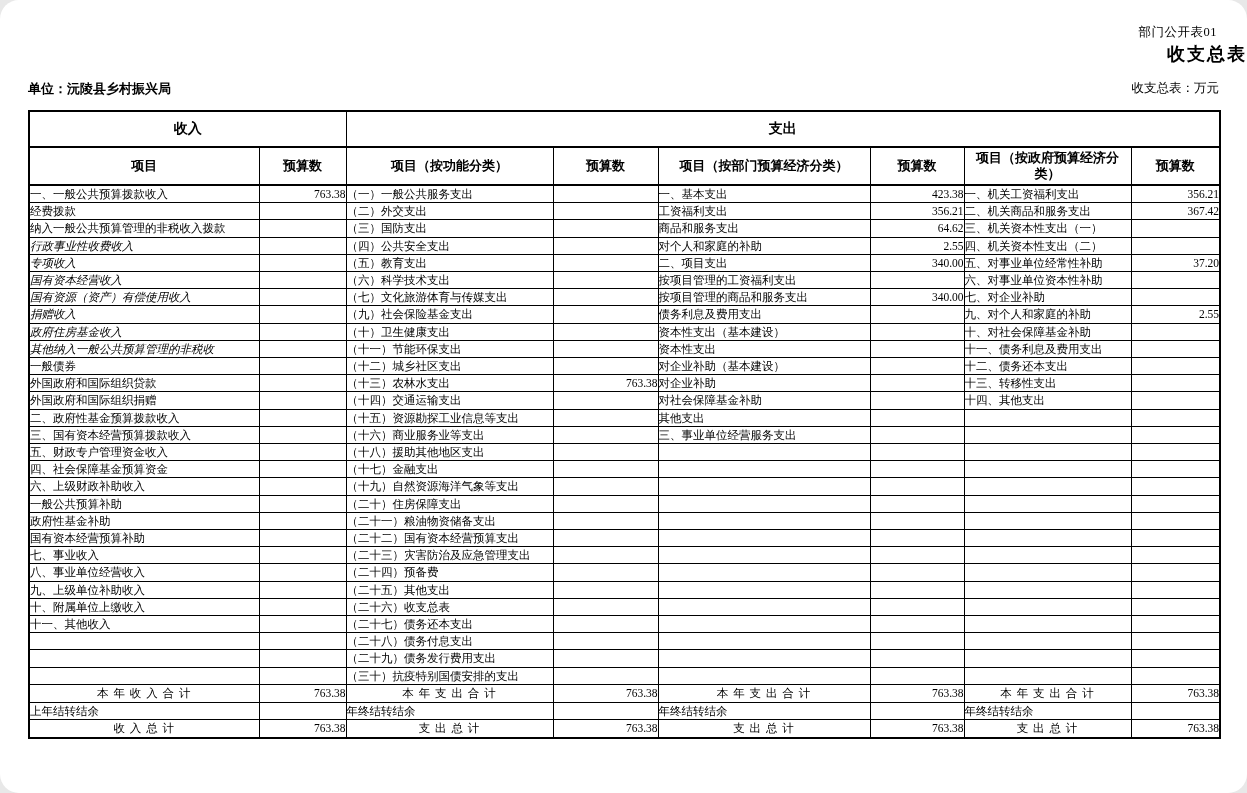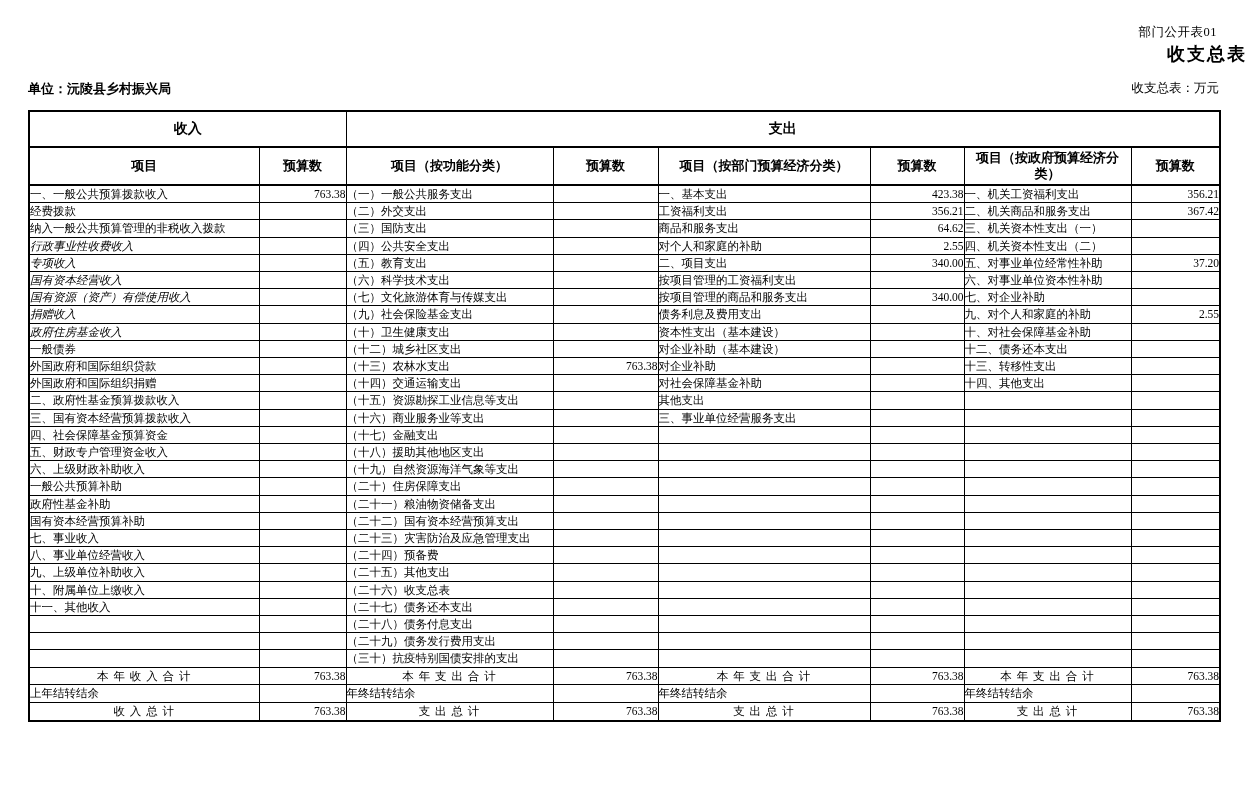--- a/index.html
+++ b/index.html
@@ -3,20 +3,21 @@
 <meta charset="utf-8">
 <style>
   html,body{margin:0;padding:0;background:#e8e8e8;}
   .page{
     position:relative;
     width:1247px;height:793px;
     background:#ffffff;
     font-family:"Liberation Serif","DejaVu Serif",serif;
     color:#000;
     overflow:hidden;
+    border-radius:19px;
   }
   .sheet-label{
     position:absolute;top:24px;right:30px;
     font-size:12.5px;letter-spacing:0.5px;
   }
   .title{
     position:absolute;top:42px;left:0;width:100%;
     text-align:right;font-size:18px;font-weight:bold;letter-spacing:2px;
   }
   .unit-label{
@@ -183,20 +184,30 @@
           <td class="item ind3">政府住房基金收入</td>
           <td class="num"></td>
           <td class="item ind0">（十）卫生健康支出</td>
           <td class="num"></td>
           <td class="item ind1">资本性支出（基本建设）</td>
           <td class="num"></td>
           <td class="item ind0">十、对社会保障基金补助</td>
           <td class="num"></td>
         </tr>
         <tr>
+          <td class="item ind3">其他纳入一般公共预算管理的非税收</td>
+          <td class="num"></td>
+          <td class="item ind0">（十一）节能环保支出</td>
+          <td class="num"></td>
+          <td class="item ind1">资本性支出</td>
+          <td class="num"></td>
+          <td class="item ind0">十一、债务利息及费用支出</td>
+          <td class="num"></td>
+        </tr>
+        <tr>
           <td class="item ind2">一般债券</td>
           <td class="num"></td>
           <td class="item ind0">（十二）城乡社区支出</td>
           <td class="num"></td>
           <td class="item ind1">对企业补助（基本建设）</td>
           <td class="num"></td>
           <td class="item ind0">十二、债务还本支出</td>
           <td class="num"></td>
         </tr>
         <tr>
@@ -233,33 +244,33 @@
           <td class="item ind0">三、国有资本经营预算拨款收入</td>
           <td class="num"></td>
           <td class="item ind0">（十六）商业服务业等支出</td>
           <td class="num"></td>
           <td class="item ind0">三、事业单位经营服务支出</td>
           <td class="num"></td>
           <td class="item ind0"></td>
           <td class="num"></td>
         </tr>
         <tr>
+          <td class="item ind0">五、财政专户管理资金收入</td>
+          <td class="num"></td>
+          <td class="item ind0">（十八）援助其他地区支出</td>
+          <td class="num"></td>
+          <td class="item ind0"></td>
+          <td class="num"></td>
+          <td class="item ind0"></td>
+          <td class="num"></td>
+        </tr>
+        <tr>
           <td class="item ind0">四、社会保障基金预算资金</td>
           <td class="num"></td>
           <td class="item ind0">（十七）金融支出</td>
-          <td class="num"></td>
-          <td class="item ind0"></td>
-          <td class="num"></td>
-          <td class="item ind0"></td>
-          <td class="num"></td>
-        </tr>
-        <tr>
-          <td class="item ind0">五、财政专户管理资金收入</td>
-          <td class="num"></td>
-          <td class="item ind0">（十八）援助其他地区支出</td>
           <td class="num"></td>
           <td class="item ind0"></td>
           <td class="num"></td>
           <td class="item ind0"></td>
           <td class="num"></td>
         </tr>
         <tr>
           <td class="item ind0">六、上级财政补助收入</td>
           <td class="num"></td>
           <td class="item ind0">（十九）自然资源海洋气象等支出</td>

